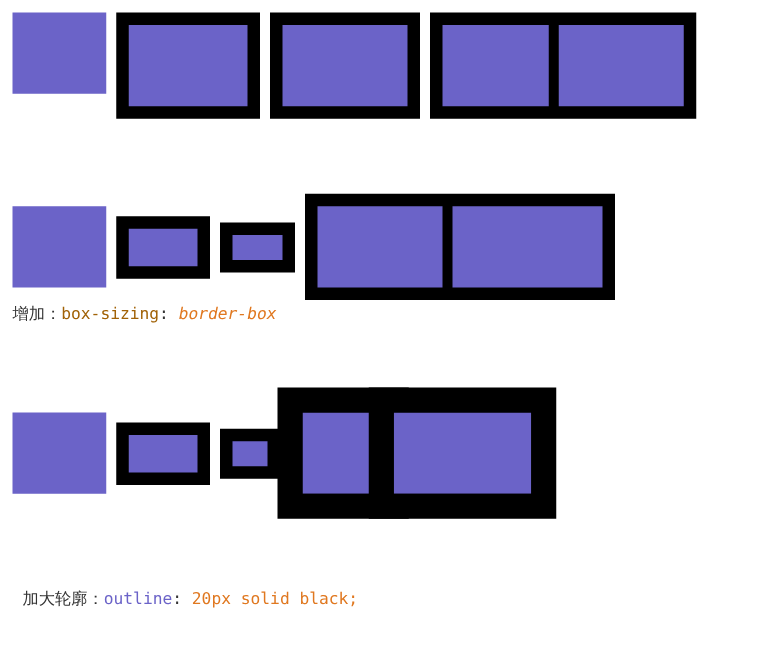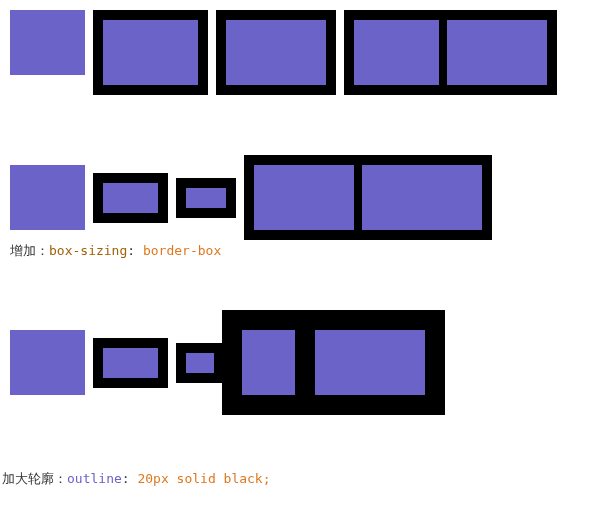--- a/index.html
+++ b/index.html
@@ -148,20 +148,21 @@
       font-size: 13px;
       color: #333;
     }
 
     .label2 .keyword {
       color: #a16207;
     }
 
     .label2 .value {
       color: #e07820;
+      font-style: italic;
     }
 
     
     .section3 {
       top: 320px;
       left: 10px;
       display: flex;
       align-items: center;
     }
 
@@ -217,21 +218,21 @@
       width: 110px;
       height: 65px;
       background: #6b63c8;
       box-sizing: border-box;
       outline: 20px solid black;
     }
 
     .label3 {
       position: absolute;
       top: 470px;
-      left: 2px;
+      left: 18px;
       font-size: 13px;
       color: #333;
     }
 
     .label3 .keyword {
       color: #6b63c8;
     }
 
     .label3 .value-num {
       color: #e07820;

